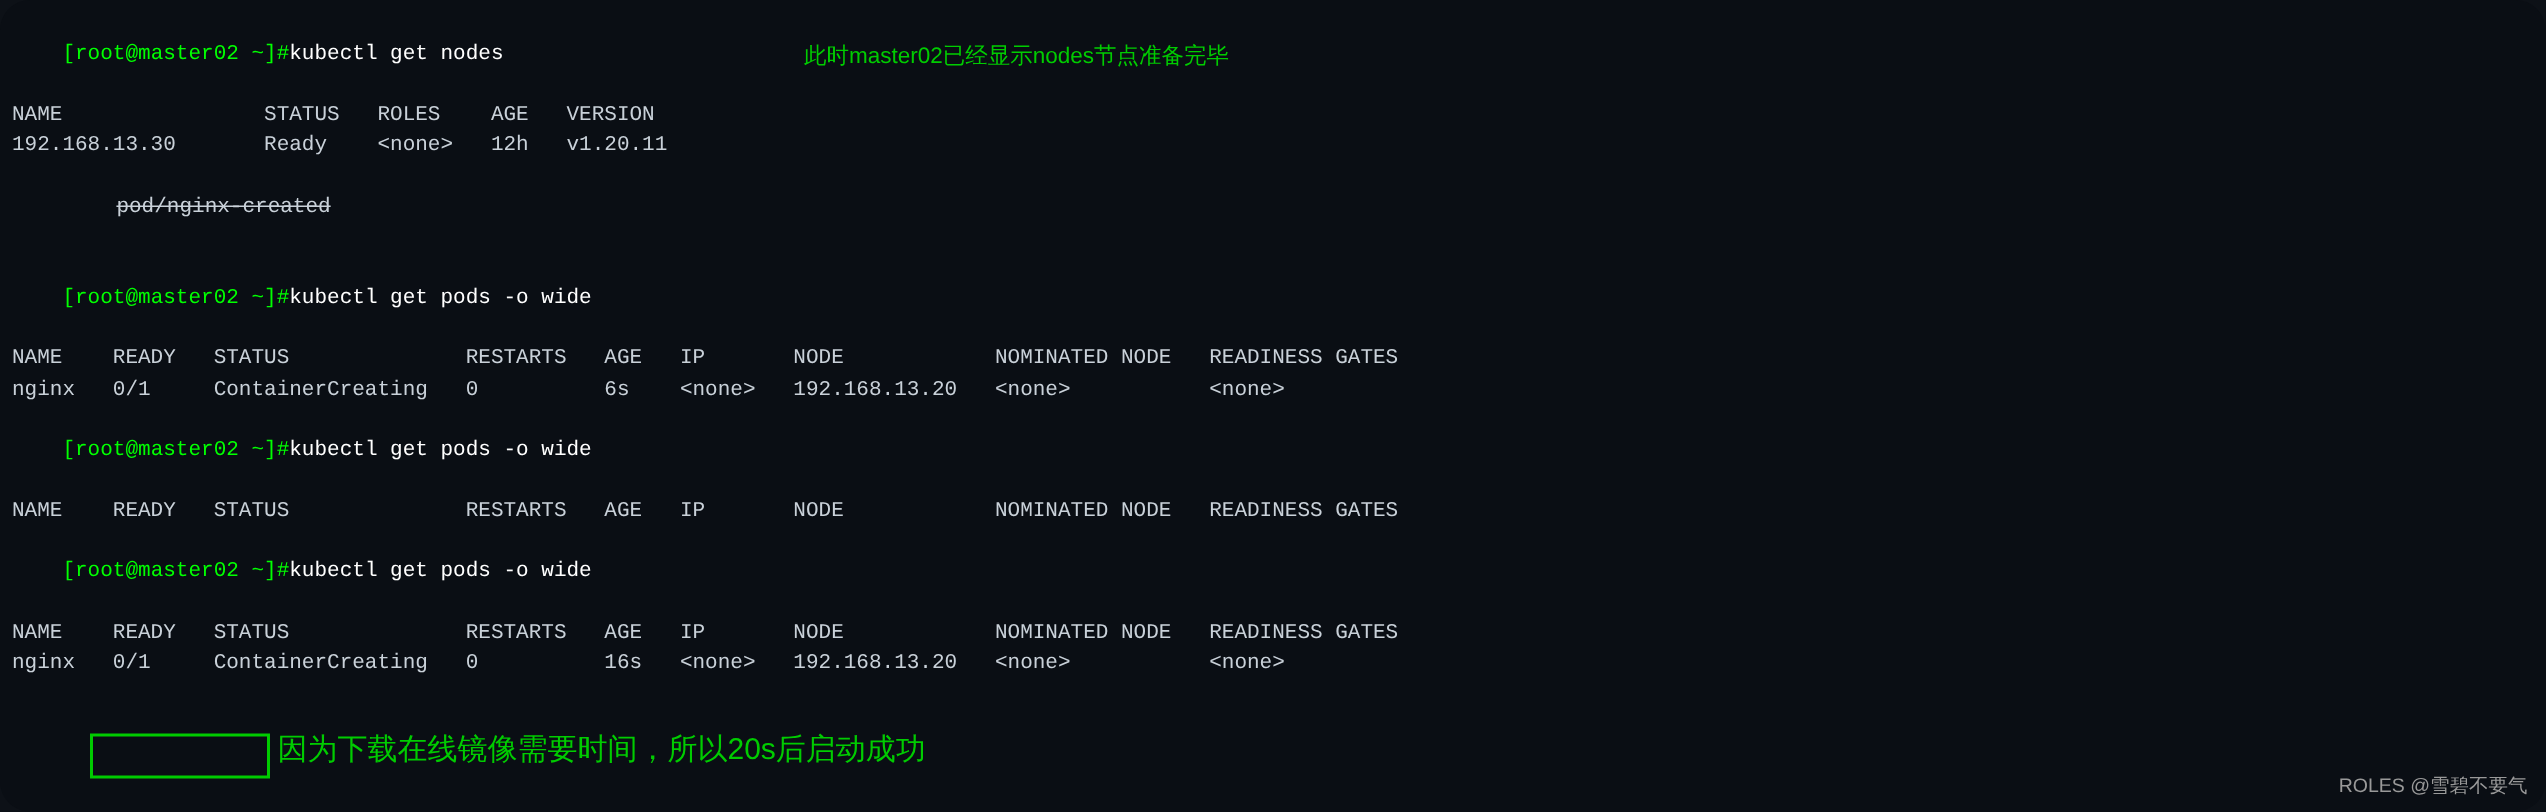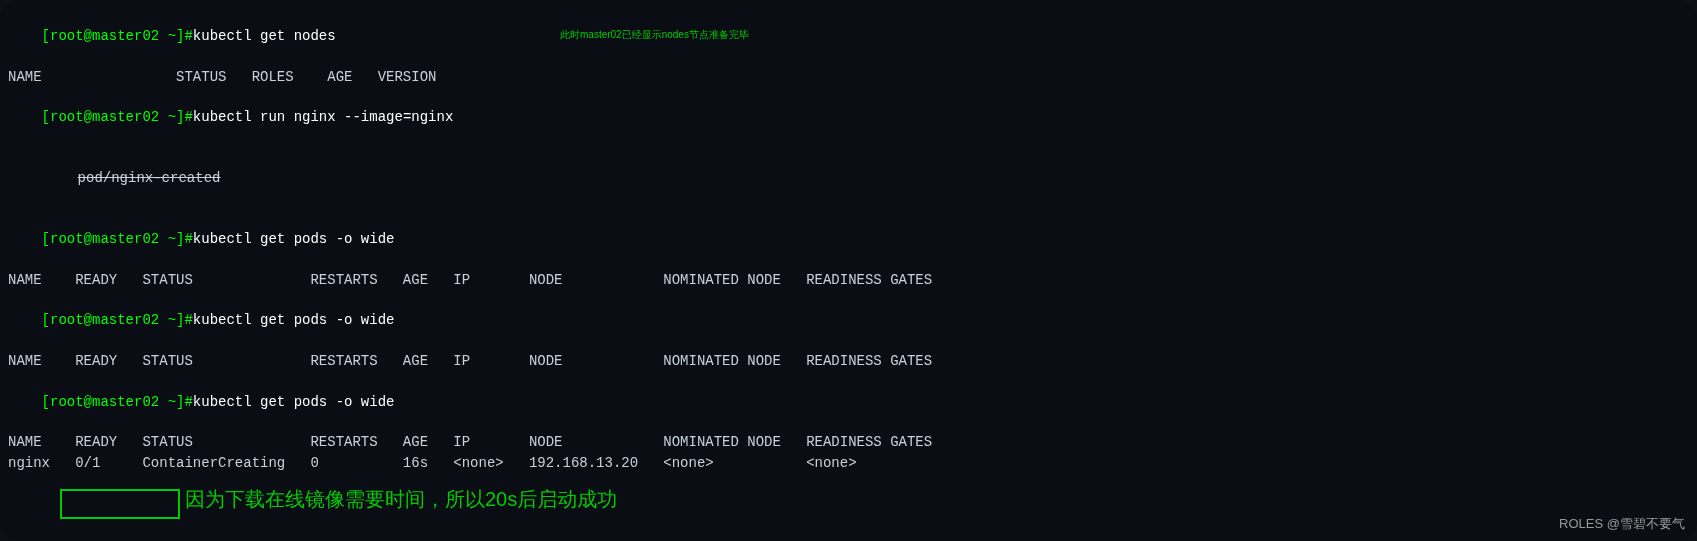--- a/index.html
+++ b/index.html
@@ -43,23 +43,23 @@
       position: absolute;
       bottom: 8px;
       right: 12px;
       color: #999999;
       font-size: 13px;
       font-family: Arial, sans-serif;
     }
     .annotation-topleft {
       position: absolute;
       top: 28px;
-      left: 560px;
+      left: 536px;
       color: #00cc00;
-      font-size: 10px;
+      font-size: 15px;
       font-family: 'Microsoft YaHei', Arial, sans-serif;
     }
     .annotation-bottomleft {
       position: absolute;
       bottom: 28px;
       left: 185px;
       color: #00cc00;
       font-size: 20px;
       font-family: 'Microsoft YaHei', Arial, sans-serif;
     }
@@ -78,35 +78,34 @@
 
 <div class="terminal">
 
   <span class="line">
     <span class="prompt">[root@master02 ~]#</span><span class="cmd">kubectl get nodes</span>
   </span>
 
   <span class="line white">NAME                STATUS   ROLES    AGE   VERSION</span>
 
 
+  <span class="line white">192.168.13.30       Ready    &lt;none&gt;   12h   v1.20.11</span>
 
-  <span class="line">
-    <span class="prompt">[root@master02 ~]#</span><span class="cmd">kubectl run nginx --image=nginx</span>
-  </span>
 
   <span class="line">
     <span class="strikethrough">pod/nginx-created</span>
   </span>
 
   <span class="line">
     <span class="prompt">[root@master02 ~]#</span><span class="cmd">kubectl get pods -o wide</span>
   </span>
 
   <span class="line white">NAME    READY   STATUS              RESTARTS   AGE   IP       NODE            NOMINATED NODE   READINESS GATES</span>
 
+  <span class="line white">nginx   0/1     ContainerCreating   0          6s    &lt;none&gt;   192.168.13.20   &lt;none&gt;           &lt;none&gt;</span>
 
   <span class="line">
     <span class="prompt">[root@master02 ~]#</span><span class="cmd">kubectl get pods -o wide</span>
   </span>
 
   <span class="line white">NAME    READY   STATUS              RESTARTS   AGE   IP       NODE            NOMINATED NODE   READINESS GATES</span>
 
 
   <span class="line">
     <span class="prompt">[root@master02 ~]#</span><span class="cmd">kubectl get pods -o wide</span>

